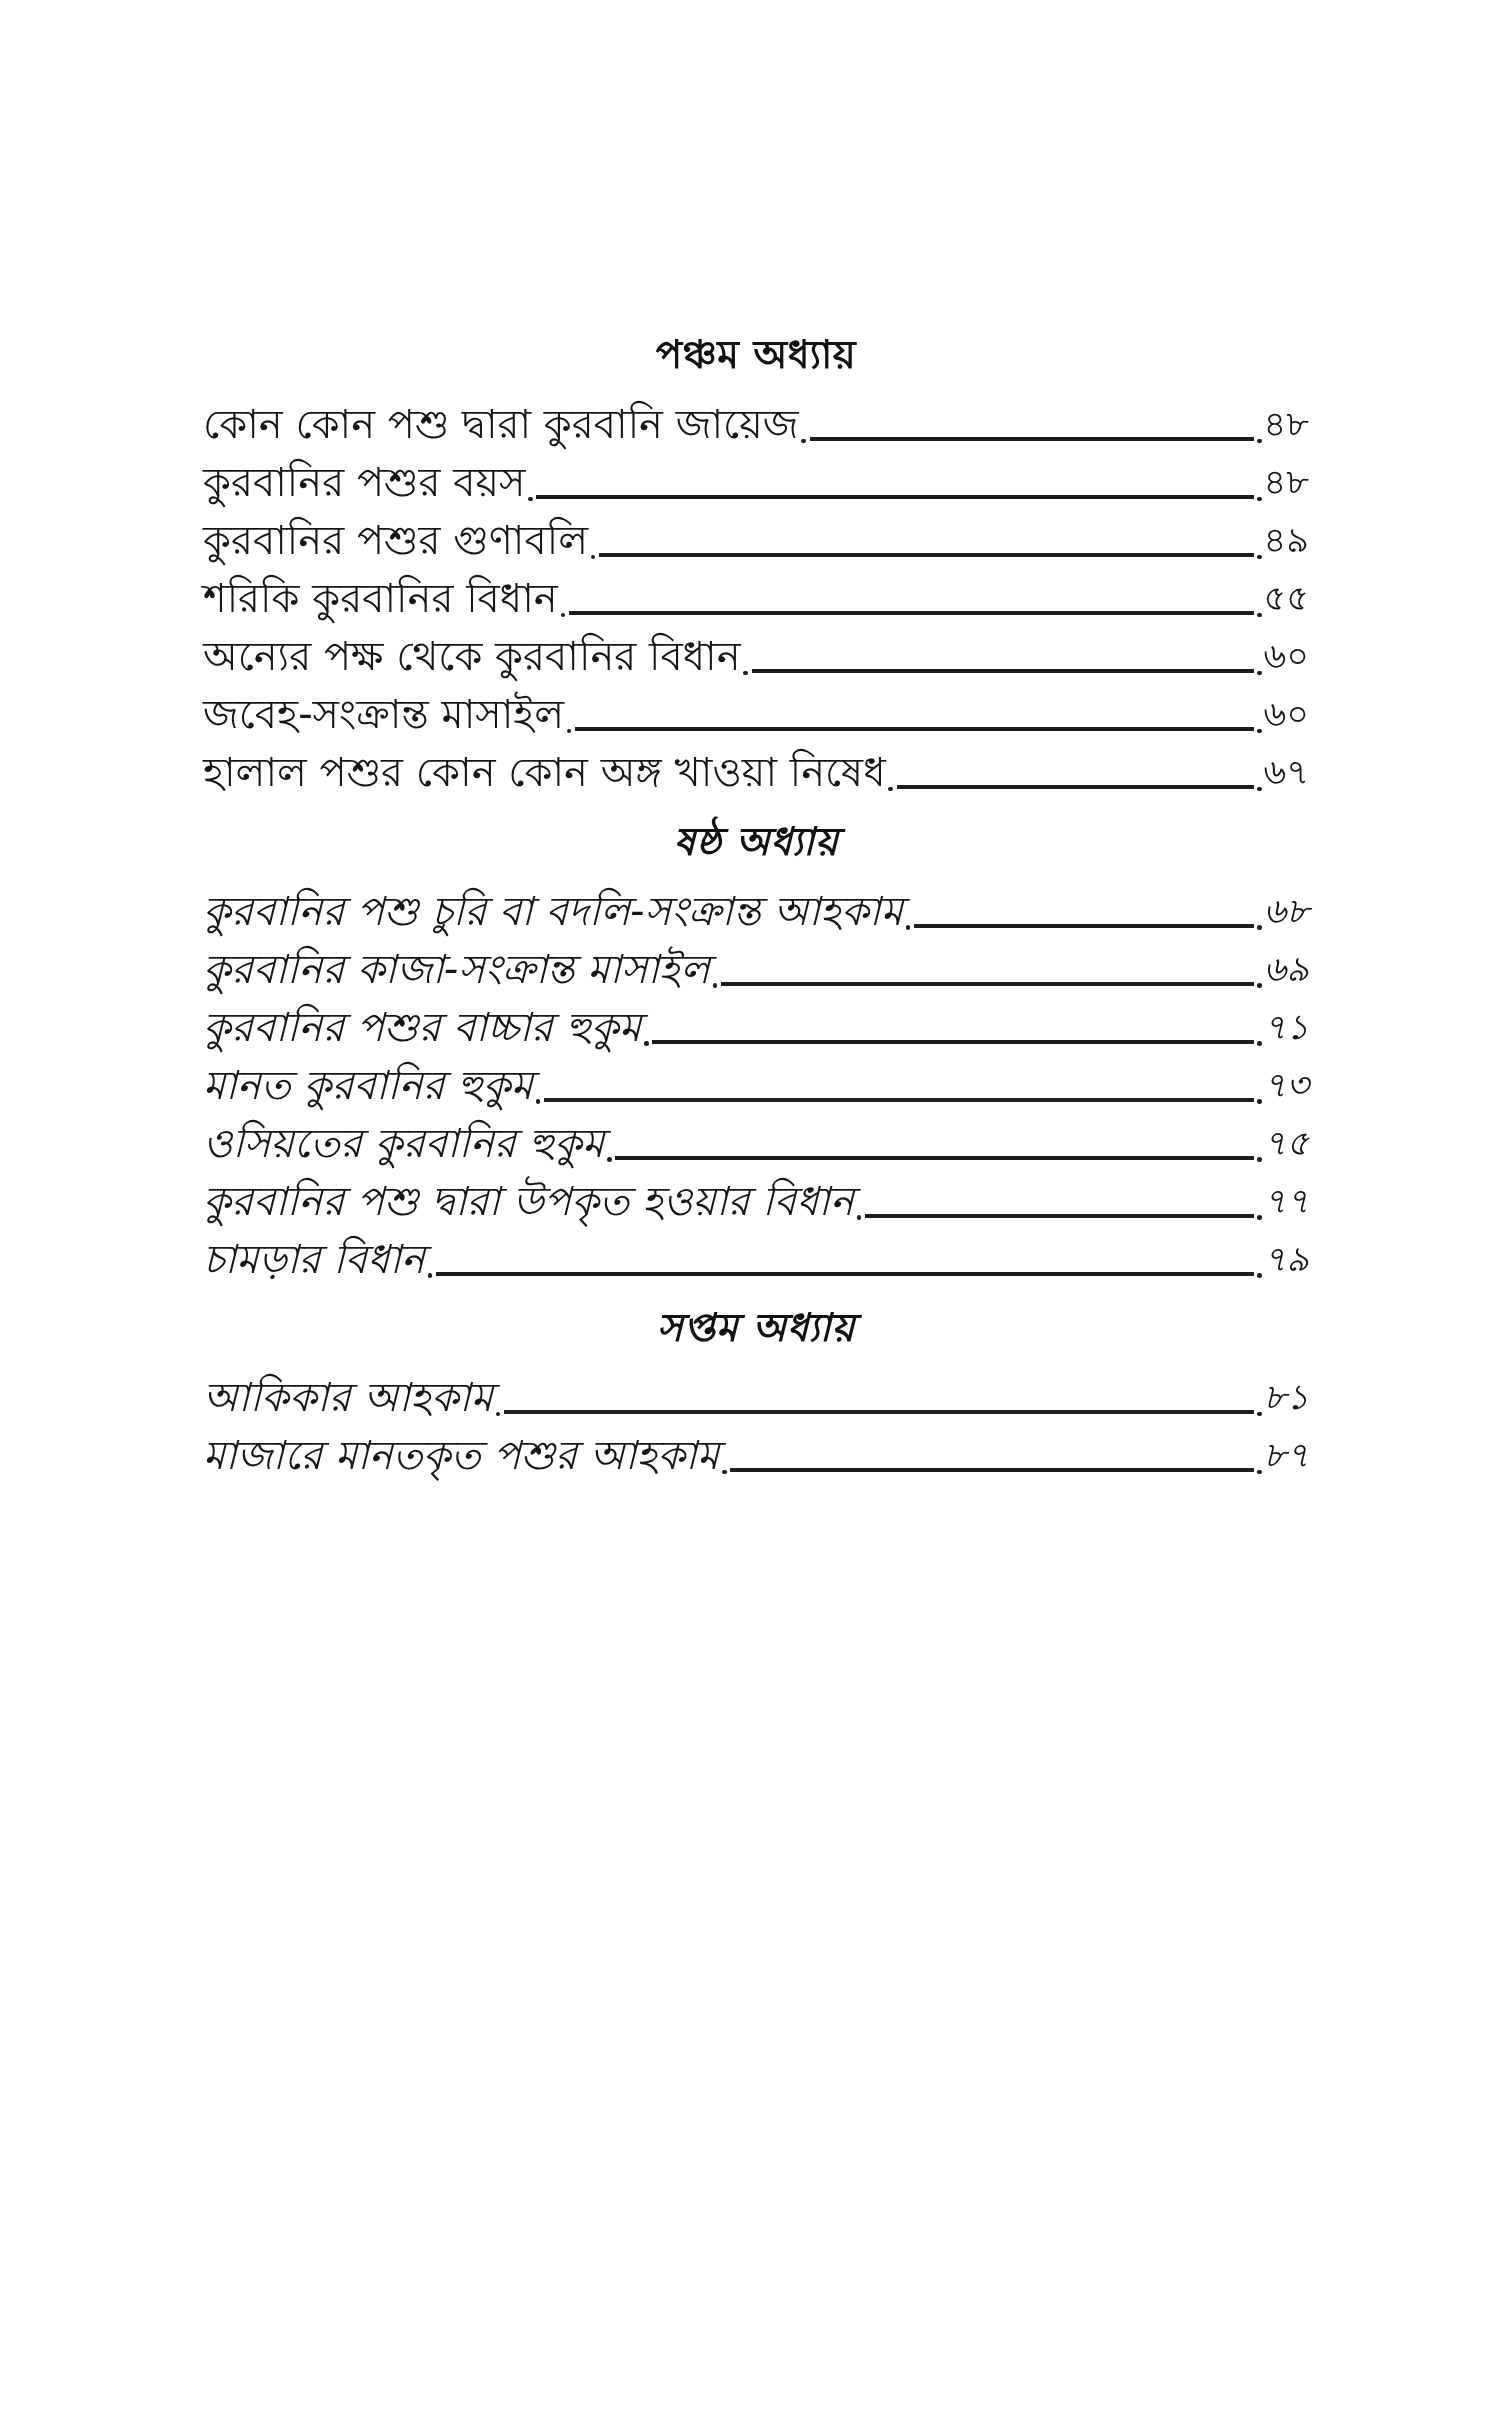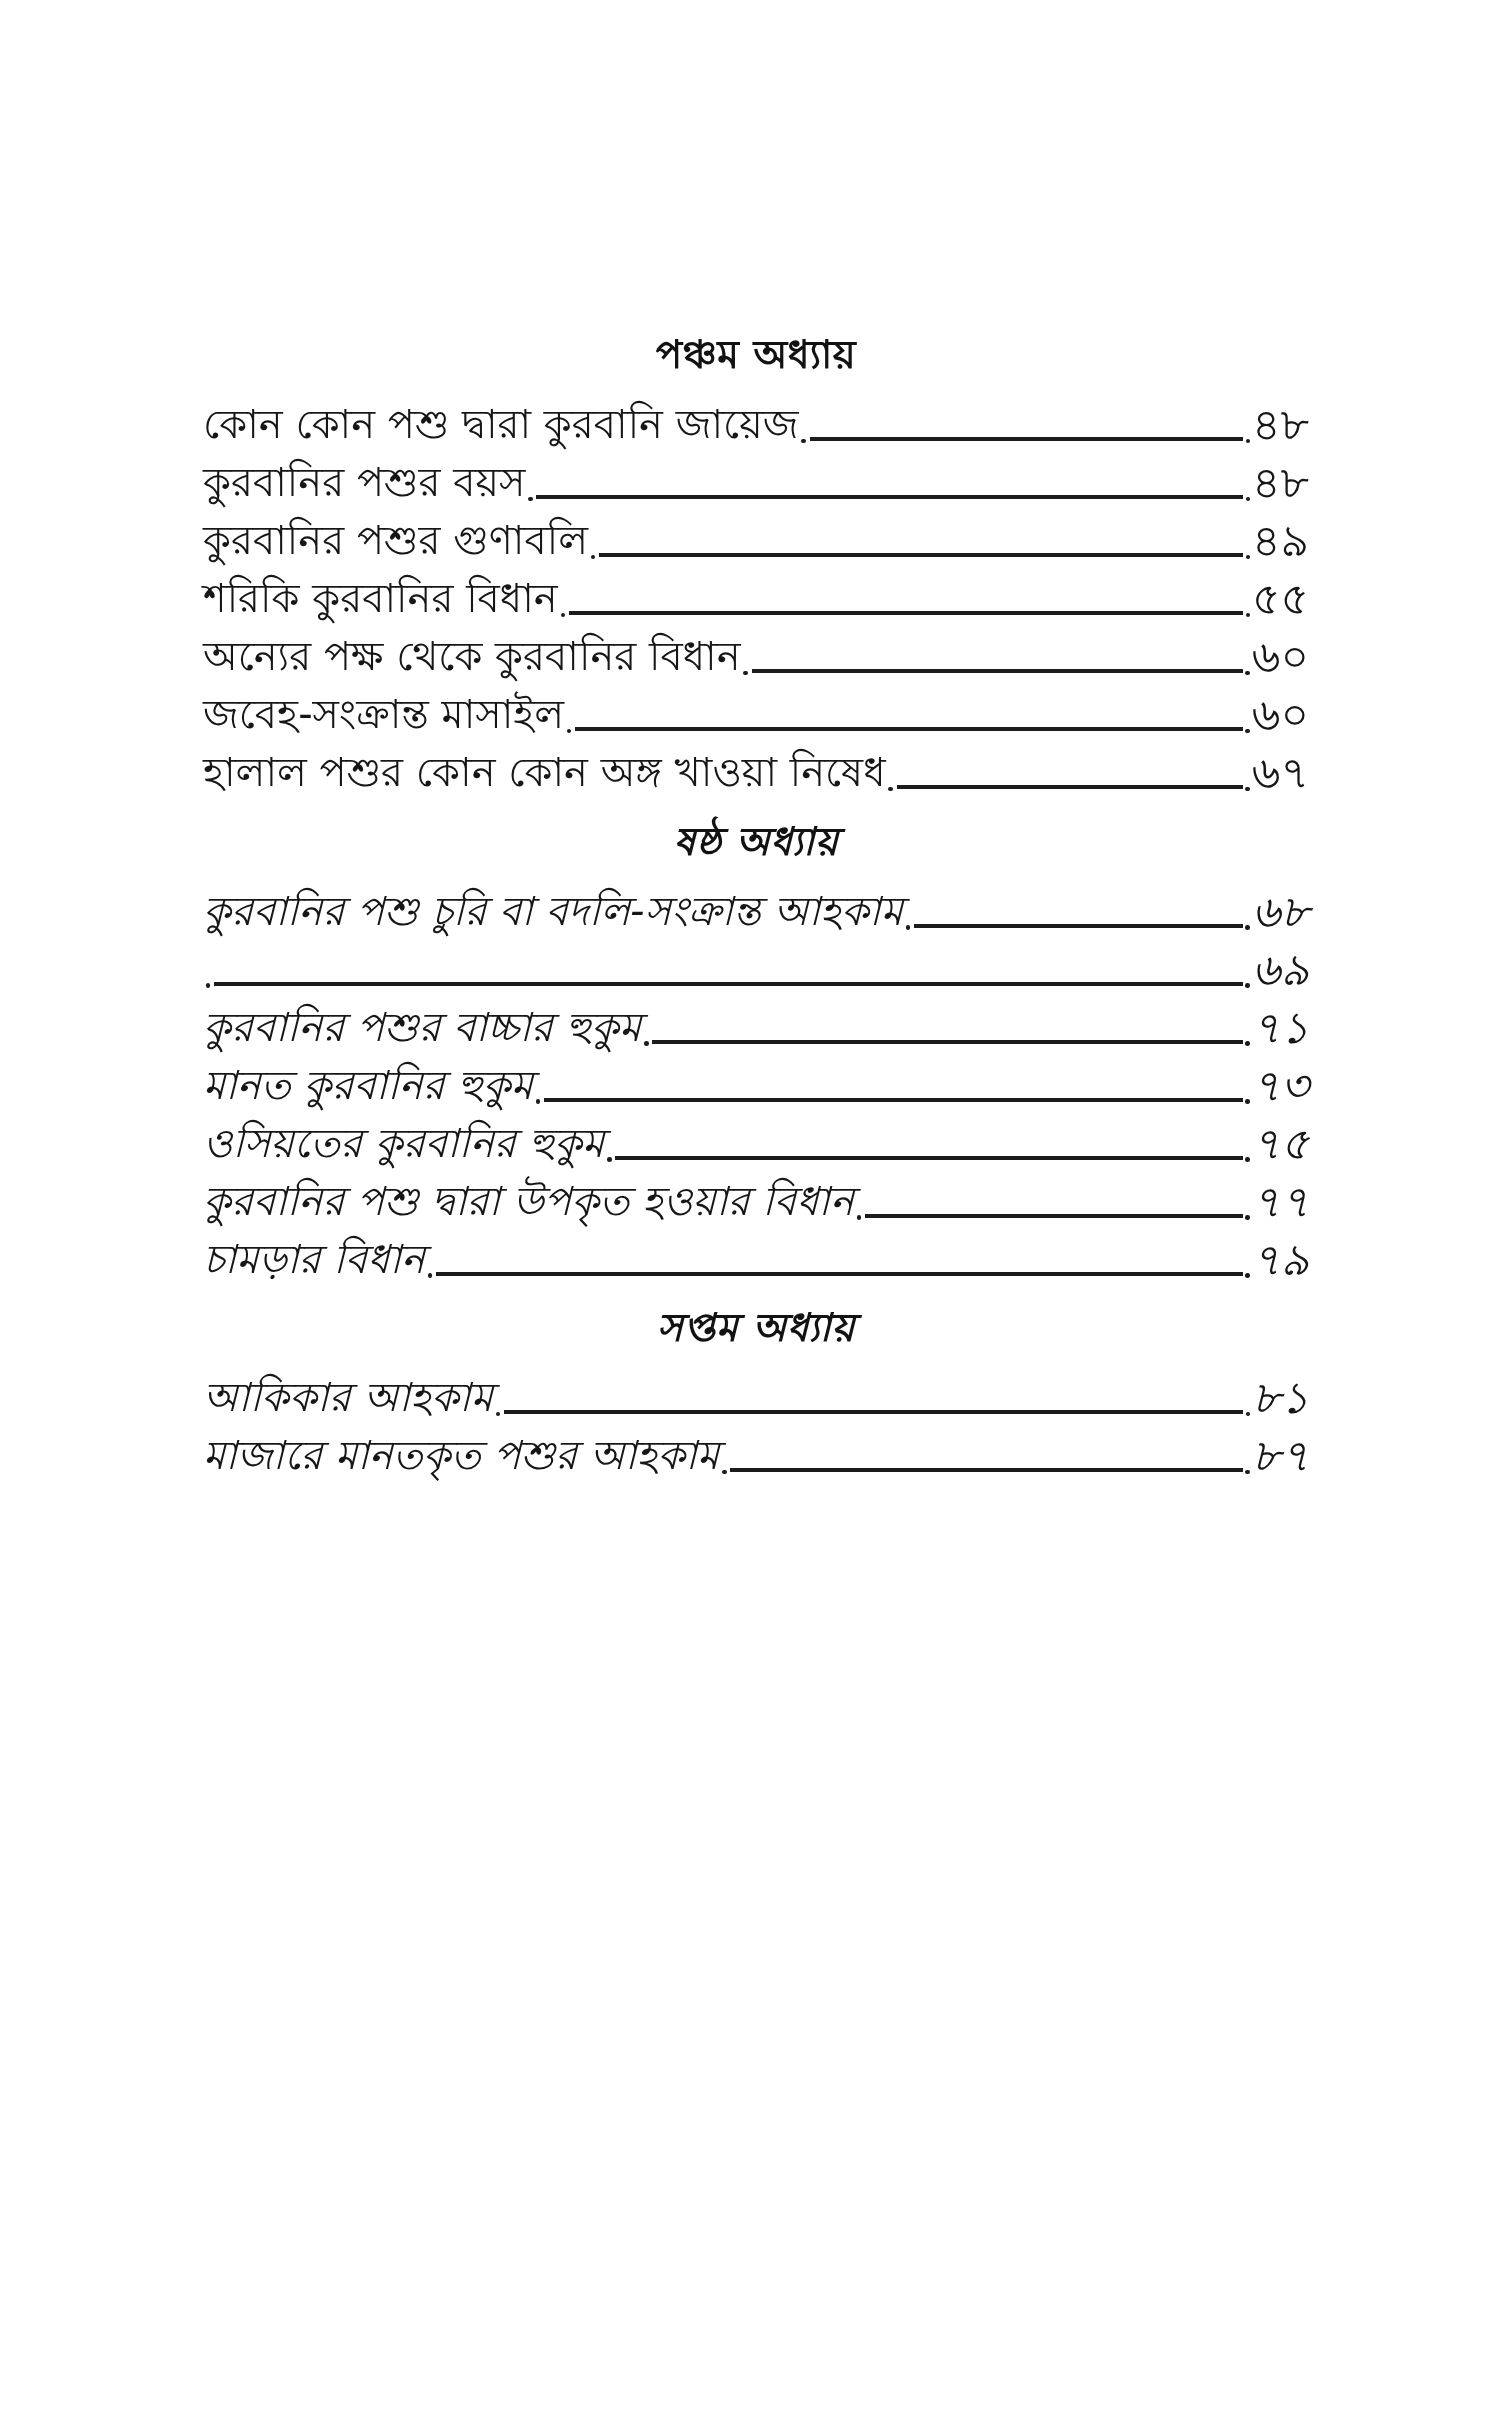--- a/index.html
+++ b/index.html
@@ -64,21 +64,21 @@
     position: absolute;
     width: 4.6px;
     height: 4.6px;
     border-radius: 50%;
     background: #1c1c1c;
     bottom: -6.4px;
   }
   .leader::before { left: -8.2px; }
   .leader::after  { right: -7.3px; }
   .entry-page {
-    font-size: 44px;
+    font-size: 35px;
     line-height: 49px;
     white-space: nowrap;
     text-align: right;
     color: #161616;
   }
 </style>
 </head>
 <body>
 
 <div class="page">
@@ -133,20 +133,21 @@
   <section class="toc-section">
     <h2 class="chapter-title">ষষ্ঠ অধ্যায়</h2>
     <ul class="entries">
   <li class="entry">
     <span class="entry-label">কুরবানির পশু চুরি বা বদলি-সংক্রান্ত আহকাম</span>
     <span class="leader"></span>
     <span class="entry-page">৬৮</span>
   </li>
 
   <li class="entry">
+    <span class="entry-label">কুরবানির কাজা-সংক্রান্ত মাসাইল</span>
     <span class="leader"></span>
     <span class="entry-page">৬৯</span>
   </li>
 
   <li class="entry">
     <span class="entry-label">কুরবানির পশুর বাচ্চার হুকুম</span>
     <span class="leader"></span>
     <span class="entry-page">৭১</span>
   </li>
 

